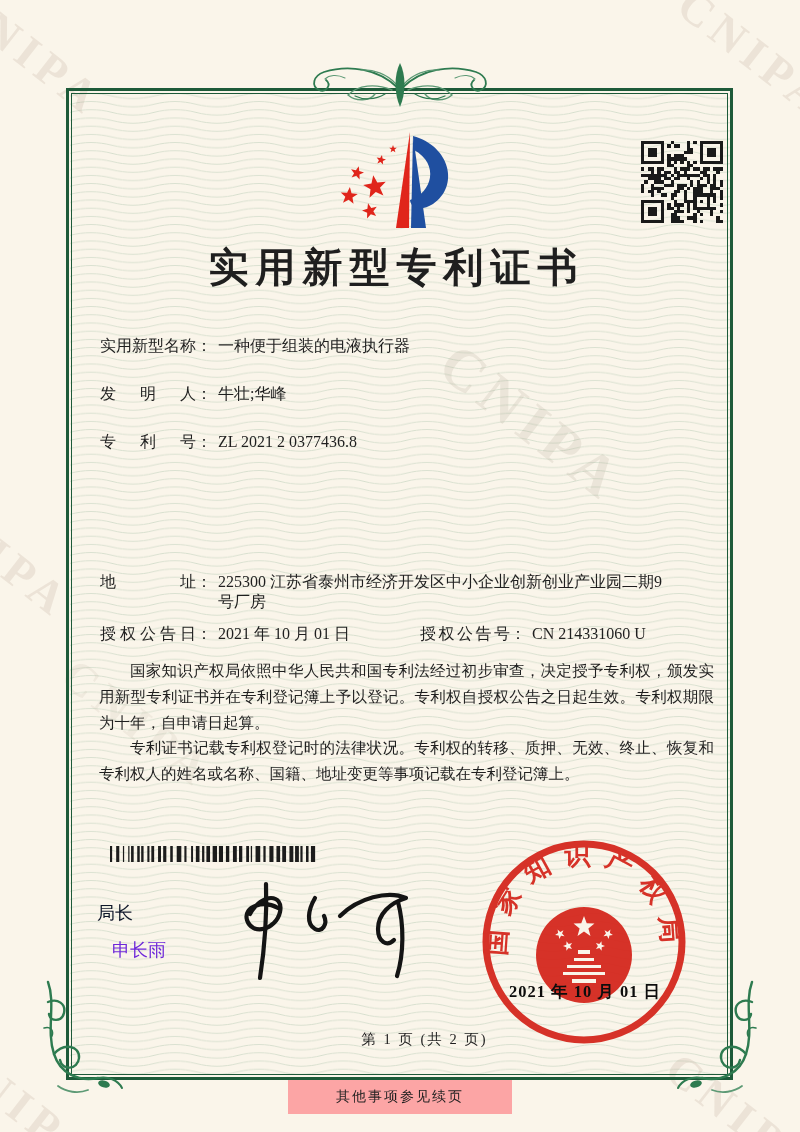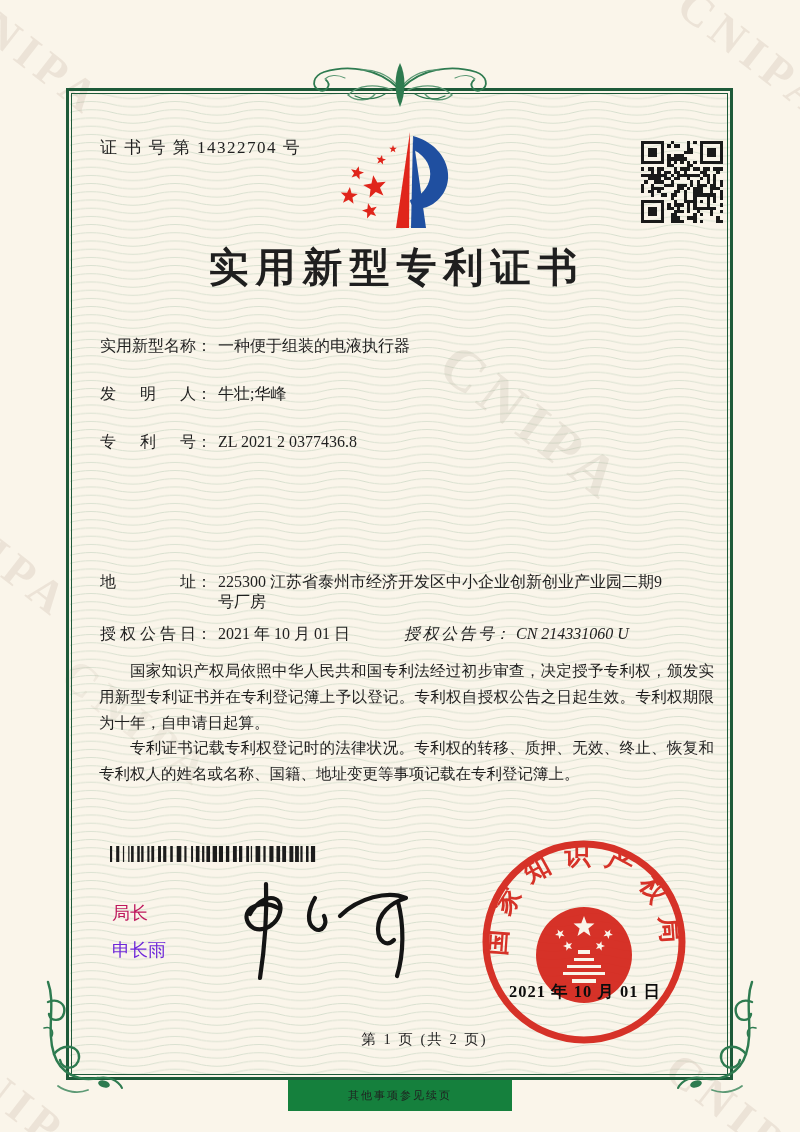--- a/index.html
+++ b/index.html
@@ -29,37 +29,37 @@
   .cert-no{left:100px;top:136px;font-size:17px;letter-spacing:1.5px;}
   .logo{left:336px;top:124px;width:132px;height:112px;}
   .qr{left:641px;top:141px;width:82px;height:82px;}
   .title{left:66px;top:240px;width:661px;text-align:center;font-size:40px;font-weight:700;letter-spacing:7px;}
 
   .frow{left:100px;font-size:16px;line-height:20px;}
   .flabel{display:inline-block;width:96px;text-align:justify;text-align-last:justify;vertical-align:top;}
   .colon{vertical-align:top;}
   .fval{display:inline-block;vertical-align:top;margin-left:2px;}
   .fval.wide{width:452px;}
-  .fpair2{position:absolute;left:304px;top:0;white-space:nowrap;font-style:italic;}
+  .fpair2{position:absolute;left:320px;top:0;white-space:nowrap;}
 
   .body-text{left:99px;top:658px;width:615px;font-size:15.5px;line-height:25.8px;text-align:justify;}
   .body-text p{margin:0;text-indent:2em;}
 
   .barcode{left:110px;top:846px;width:206px;height:16px;}
-  .signer-title{left:112px;top:901px;font-family:"Liberation Sans","DejaVu Sans",sans-serif;font-size:18px;color:#be185d;}
+  .signer-title{left:97px;top:901px;font-family:"Liberation Sans","DejaVu Sans",sans-serif;font-size:18px;color:#0f172a;}
   .signer-name{left:112px;top:938px;font-family:"Liberation Sans","DejaVu Sans",sans-serif;font-size:18px;color:#6d28d9;}
   .signature{left:220px;top:874px;width:200px;height:110px;}
 
   .seal{left:479px;top:837px;width:210px;height:210px;opacity:0.95;}
   .seal-date{left:500px;top:981px;width:170px;text-align:center;font-size:16.5px;font-weight:700;
              letter-spacing:1px;color:#0d0d0d;z-index:5;}
 
   .pagenum{left:66px;top:1030px;width:661px;text-align:center;font-size:14.5px;letter-spacing:2px;padding-left:28px;}
-  .contnote{left:288px;top:1080px;width:224px;text-align:center;font-size:11px;letter-spacing:2px;
-            background:#15803d;padding:8px 0;z-index:5;}
+  .contnote{left:288px;top:1080px;width:224px;text-align:center;font-size:14px;letter-spacing:2px;
+            background:#fca5a5;padding:8px 0;z-index:5;}
 </style>
 </head>
 <body>
 
 <div class="page">
 
   <span class="wm" style="left:-26px;top:-24px;">CNIPA</span>
   <span class="wm" style="left:700px;top:-22px;">CNIPA</span>
   <span class="wm big" style="left:468px;top:330px;">CNIPA</span>
   <span class="wm" style="left:-58px;top:478px;">CNIPA</span>
@@ -101,21 +101,20 @@
     </g>
     <ellipse cx="70" cy="106" rx="6" ry="3.4" fill="#2e7b50" transform="rotate(15 70 106)"></ellipse>
   </svg>
   <svg class="orn-br" width="100" height="130" viewBox="0 0 100 130">
     <use href="#cflg"></use>
     <ellipse cx="70" cy="106" rx="6" ry="3.4" fill="#2e7b50" transform="rotate(15 70 106)"></ellipse>
   </svg>
 
   <div class="content">
 
-    <div class="cert-no">证 书 号 第 14322704 号</div>
 
     <div class="logo">
       <svg width="132" height="112" viewBox="0 0 132 112">
         <g id="logo-stars" fill="#e0251b">
             <polygon points="37.21,51.13 41.32,58.53 49.73,57.63 43.97,63.82 47.42,71.55 39.75,67.98 33.48,73.65 34.49,65.26 27.16,61.04 35.46,59.41"></polygon>
             <polygon points="22.73,42.22 23.26,47.12 27.99,48.55 23.48,50.57 23.59,55.51 20.27,51.85 15.61,53.47 18.07,49.19 15.08,45.26 19.91,46.27"></polygon>
             <polygon points="13.90,63.04 15.52,69.18 21.79,70.09 16.46,73.52 17.54,79.77 12.62,75.76 7.01,78.72 9.31,72.80 4.76,68.38 11.09,68.74"></polygon>
             <polygon points="32.02,79.25 35.24,83.88 40.76,82.72 37.35,87.22 40.16,92.11 34.83,90.26 31.05,94.43 31.16,88.80 26.02,86.49 31.41,84.85"></polygon>
             <polygon points="45.99,31.10 46.55,34.58 49.97,35.43 46.83,37.03 47.08,40.55 44.58,38.06 41.32,39.38 42.91,36.24 40.65,33.54 44.13,34.09"></polygon>
             <polygon points="57.00,21.00 57.99,23.64 60.80,23.76 58.60,25.52 59.35,28.24 57.00,26.68 54.65,28.24 55.40,25.52 53.20,23.76 56.01,23.64"></polygon>

